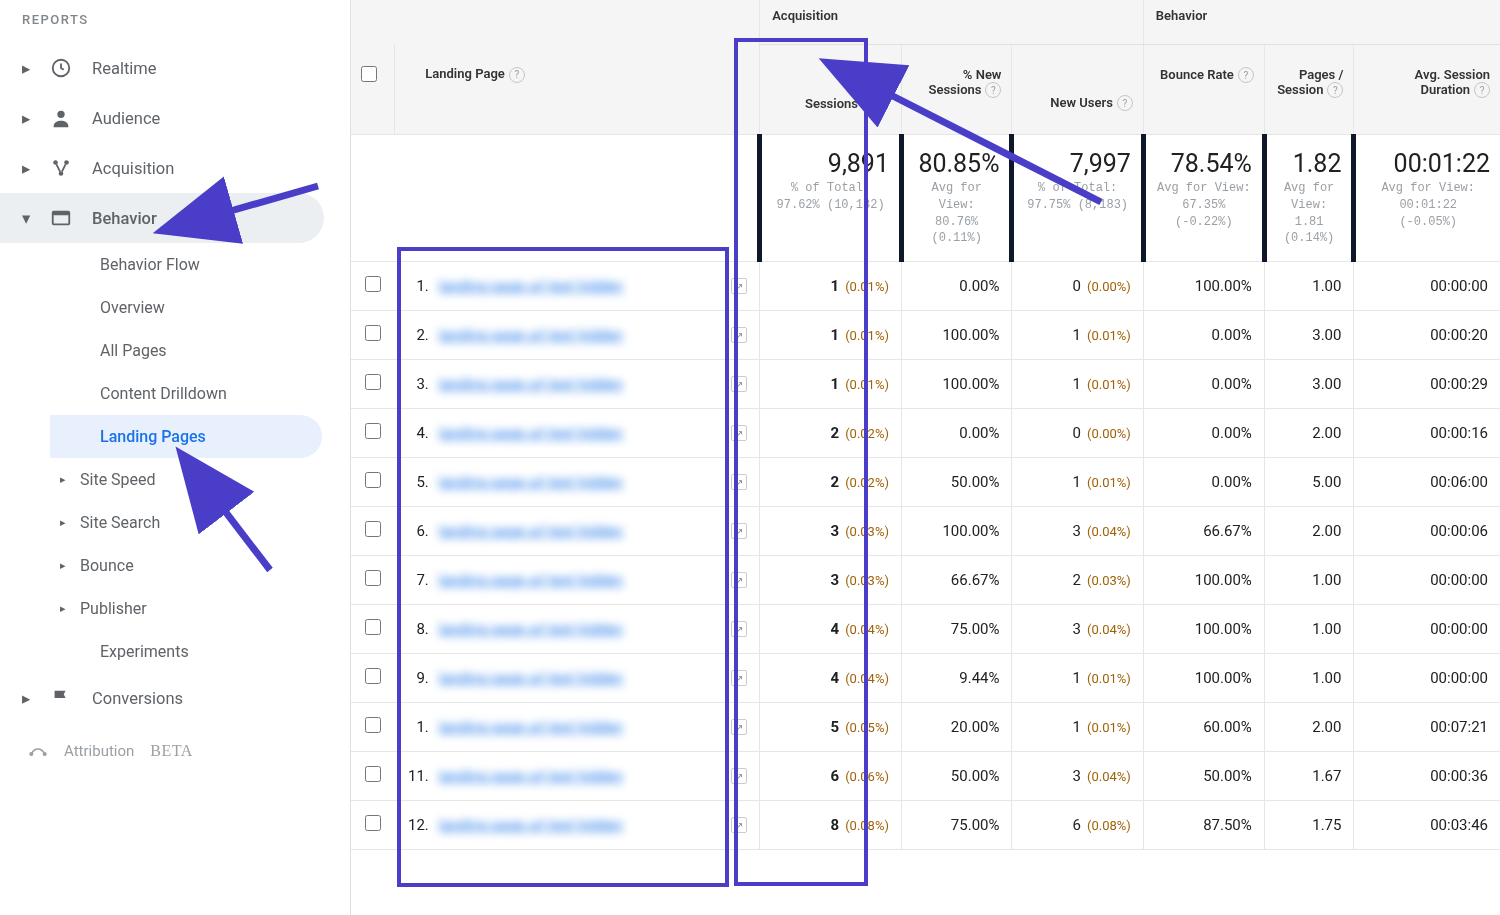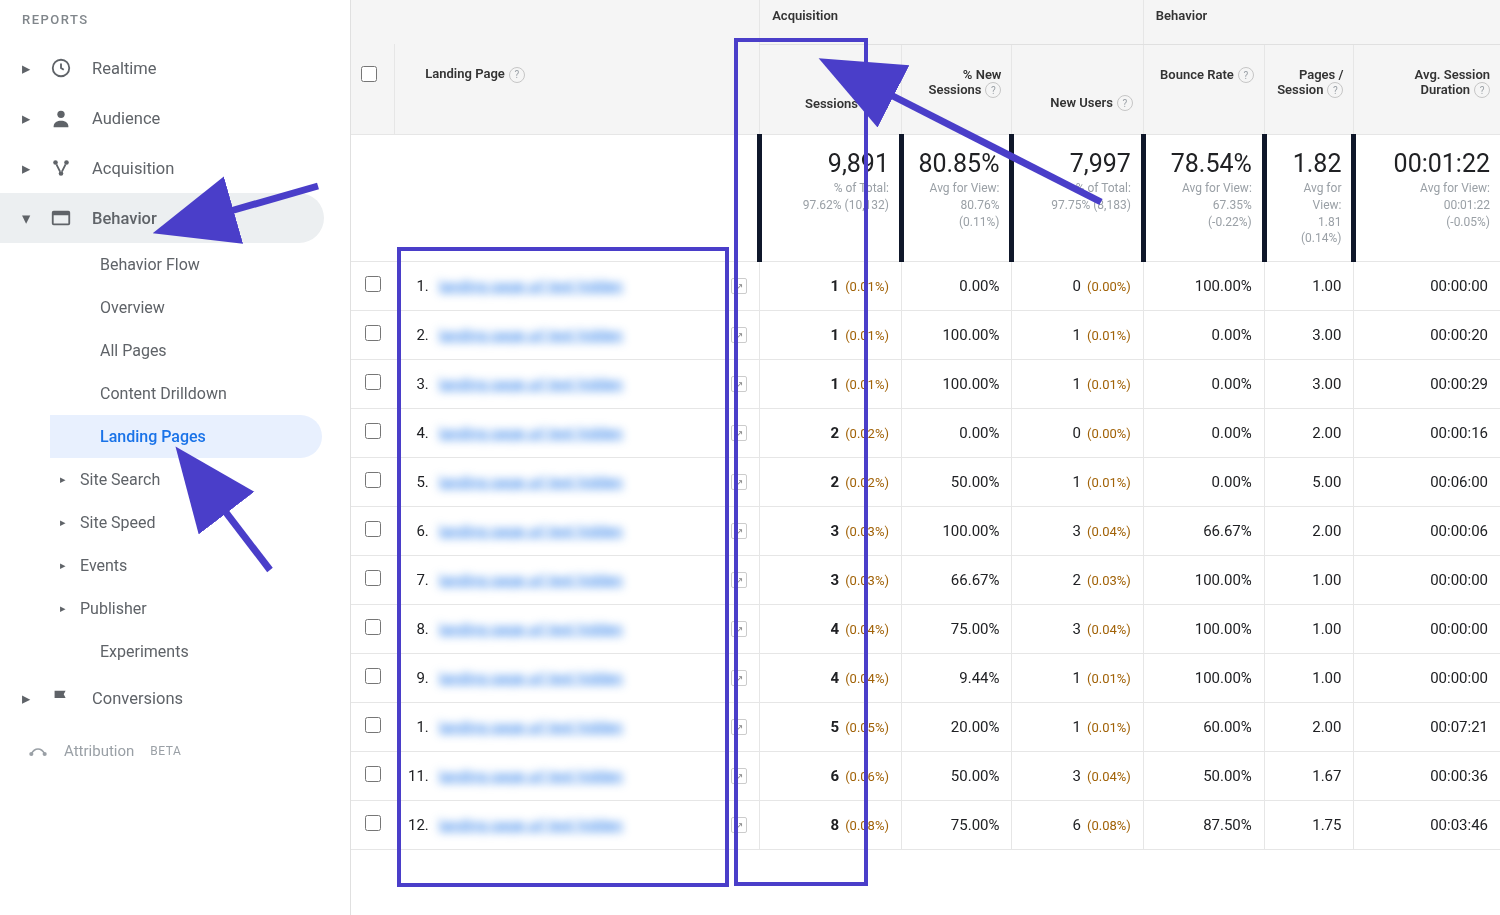--- a/index.html
+++ b/index.html
@@ -15,36 +15,36 @@
   .nav-item.active { background: #eceff1; border-radius: 0 30px 30px 0; margin-right: 26px; font-weight: 500; }
   .nav-sub { padding-left: 34px; }
   .nav-sub .sub-item { display: flex; align-items: center; padding: 12px 18px 12px 46px; font-size: 16px; color: #5f6368; cursor: pointer; gap: 12px; }
   .nav-sub .sub-item.has-chev::before { content: "▸"; color: #5f6368; font-size: 11px; margin-left: -20px; width: 8px; }
   .nav-sub .sub-item.exp::before { content: "▾"; color: #5f6368; font-size: 11px; margin-left: -20px; width: 8px; }
   .nav-sub .sub-item .spacer-chev { width: 8px; display: inline-block; }
   .nav-sub2 { padding-left: 16px; }
   .nav-sub2 .sub-item { padding-left: 50px; }
   .sub-item.selected { background: #e8f0fe; border-radius: 0 28px 28px 0; margin-right: 28px; color: #1a73e8; font-weight: 500; }
   .attrib { display: flex; align-items: center; gap: 16px; padding: 16px 28px; color: #9aa0a6; font-size: 15px; }
-  .attrib .beta { font-size: 12px; letter-spacing: 0.5px; }
+  .attrib .beta { font-size: 16px; letter-spacing: 0.5px; font-family: Liberation Serif, serif; }
 
   
   .main { flex: 1; border-left: 1px solid #e0e0e0; display: flex; flex-direction: column; overflow: hidden; }
 
   table { border-collapse: collapse; width: 100%; table-layout: fixed; }
   th, td { border-bottom: 1px solid #e6e6e6; border-left: 1px solid #e6e6e6; }
   th:first-child, td:first-child { border-left: none; }
   thead th { background: #f5f5f5; font-size: 13px; color: #333; font-weight: 600; vertical-align: top; padding: 22px 10px; text-align: left; }
   thead th.col-num { text-align: right; }
   .q { display: inline-flex; width: 16px; height: 16px; border: 1px solid #c6c6c6; border-radius: 50%; font-size: 10px; align-items: center; justify-content: center; color: #9aa0a6; margin-left: 4px; font-weight: 400; vertical-align: middle; }
   .sort-arrow { margin-left: 6px; font-size: 14px; color: #202124; }
   tbody td { padding: 14px 12px; font-size: 15px; vertical-align: middle; }
   tbody tr.totals td { padding: 14px 10px; vertical-align: top; border-left: 5px solid #0f172a; }
   .tot-main { font-size: 25px; color: #202124; text-align: right; }
-  .tot-sub { font-size: 12px; color: #9aa0a6; text-align: right; line-height: 1.4; margin-top: 2px; }
+  .tot-sub { font-size: 12px; color: #9aa0a6; text-align: center; line-height: 1.4; margin-top: 2px; font-family: Liberation Mono, monospace; }
   td.num { text-align: right; color: #202124; }
   .side-pct { color: #a16207; font-size: 13px; margin-left: 6px; }
   .bold-num { font-weight: 700; color: #202124; }
   td.chk { text-align: center; padding: 14px 10px; }
   input[type="checkbox"] { width: 16px; height: 16px; }
   .rownum { color: #202124; font-size: 15px; text-align: right; display: inline-block; width: 22px; }
   .lp-cell { display: flex; align-items: center; gap: 10px; }
   .lp-link { color: #1a73e8; font-size: 15px; filter: blur(4px); white-space: nowrap; overflow: hidden; text-overflow: ellipsis; max-width: 250px; }
   .ext-icon { width: 16px; height: 16px; border: 1px solid #ccc; border-radius: 2px; display: inline-flex; align-items: center; justify-content: center; font-size: 10px; color: #888; margin-left: auto; }
 
@@ -126,27 +126,27 @@
           </div>
         <div class="sub-item">
             <span>Content Drilldown</span>
           </div>
         <div class="sub-item selected">
             <span>Landing Pages</span>
           </div>
       </div>
 
       <div class="sub-item has-chev">
+          <span>Site Speed</span>
+        </div>
+      <div class="sub-item has-chev">
           <span>Site Search</span>
         </div>
       <div class="sub-item has-chev">
-          <span>Site Speed</span>
-        </div>
-      <div class="sub-item has-chev">
-          <span>Events</span>
+          <span>Bounce</span>
         </div>
       <div class="sub-item has-chev">
           <span>Publisher</span>
         </div>
       <div class="sub-item">
           <span class="spacer-chev"></span>
           <span>Experiments</span>
         </div>
     </div>
 

